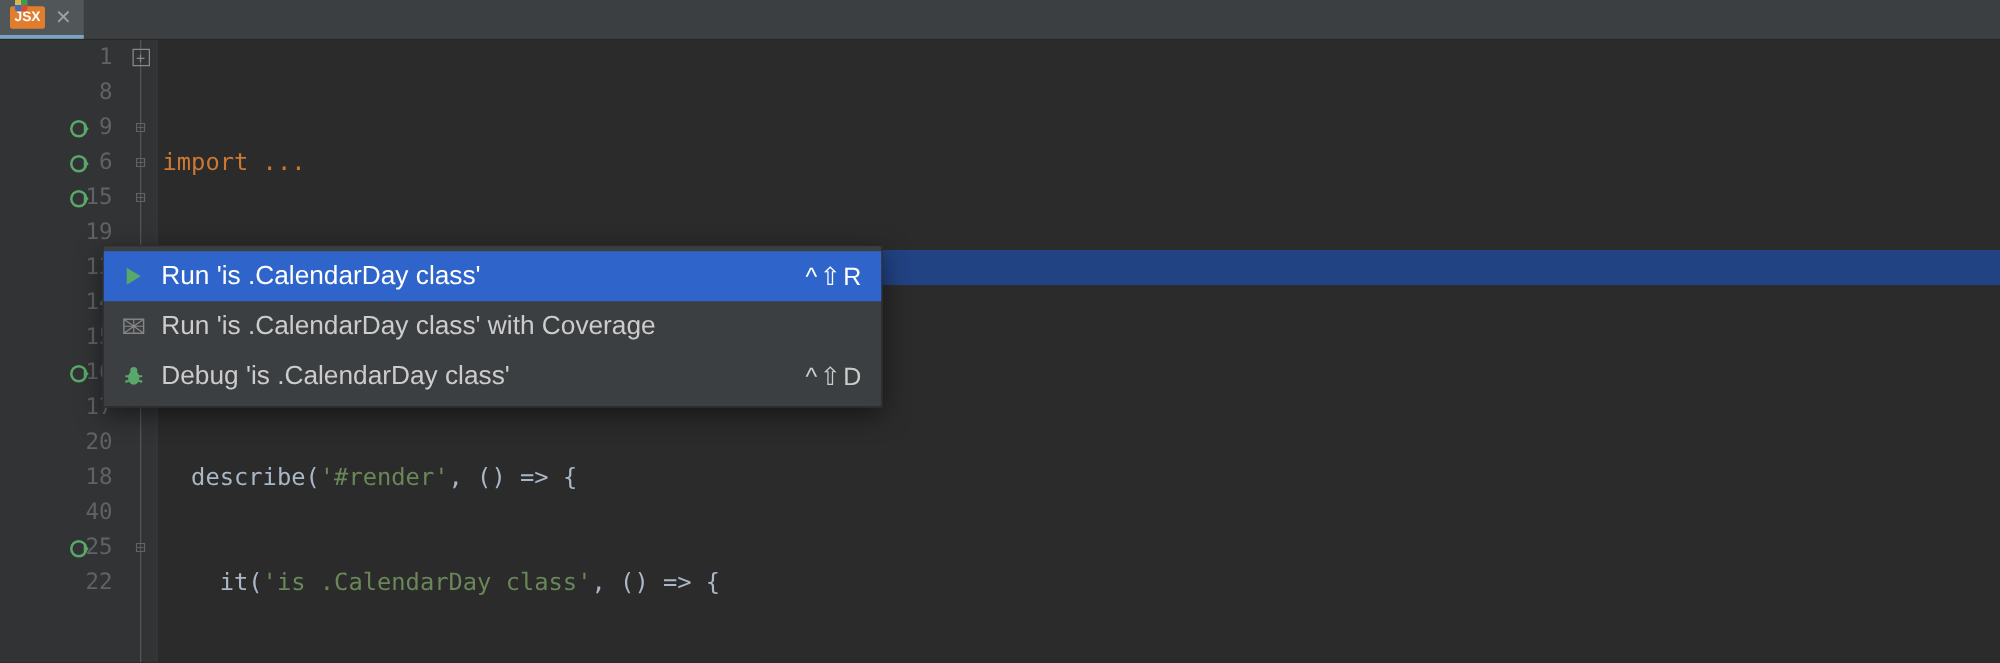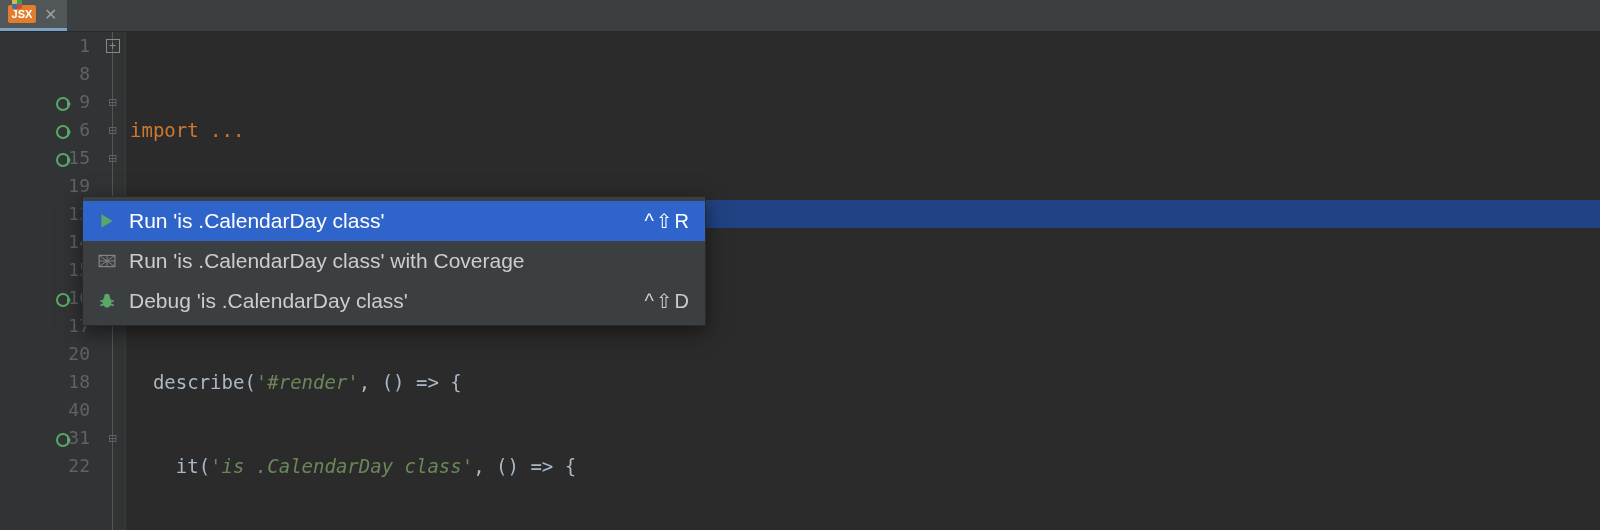--- a/index.html
+++ b/index.html
@@ -108,21 +108,21 @@
   }
   .code .cl { height: 28px; }
   .hl-line {
     position: absolute;
     left: 0;
     right: 0;
     height: 28px;
     background: #214283;
   }
   .kw { color: #cc7832; }
-  .str { color: #6a8759; font-style: italic; }
+  .str { color: #6a8759; }
   .fold-dots { color: #cc7832; }
   .context-menu {
     position: absolute;
     left: 82px;
     top: 196px;
     width: 624px;
     background: #3c3f41;
     border: 1px solid #2a2a2a;
     box-shadow: 0 6px 20px rgba(0,0,0,0.5);
     font-family: -apple-system, 'Segoe UI', sans-serif;
@@ -195,21 +195,21 @@
     <div class="ln"><span>16</span>
       <span class="run-marker"><svg viewBox="0 0 16 16">
             <circle cx="7" cy="8" r="6" fill="none" stroke="#59a869" stroke-width="2"></circle>
             <path d="M11 4 L15 8 L11 12" fill="#59a869"></path>
           </svg></span>
     </div>
     <div class="ln"><span>17</span></div>
     <div class="ln"><span>20</span></div>
     <div class="ln"><span>18</span></div>
     <div class="ln"><span>40</span></div>
-    <div class="ln"><span>31</span>
+    <div class="ln"><span>25</span>
       <span class="run-marker"><svg viewBox="0 0 16 16">
             <circle cx="7" cy="8" r="6" fill="none" stroke="#59a869" stroke-width="2"></circle>
             <path d="M11 4 L15 8 L11 12" fill="#59a869"></path>
           </svg></span>
     </div>
     <div class="ln"><span>22</span></div>
   </div>
 
   <div class="fold-col">
     <div class="fold-line"></div>

